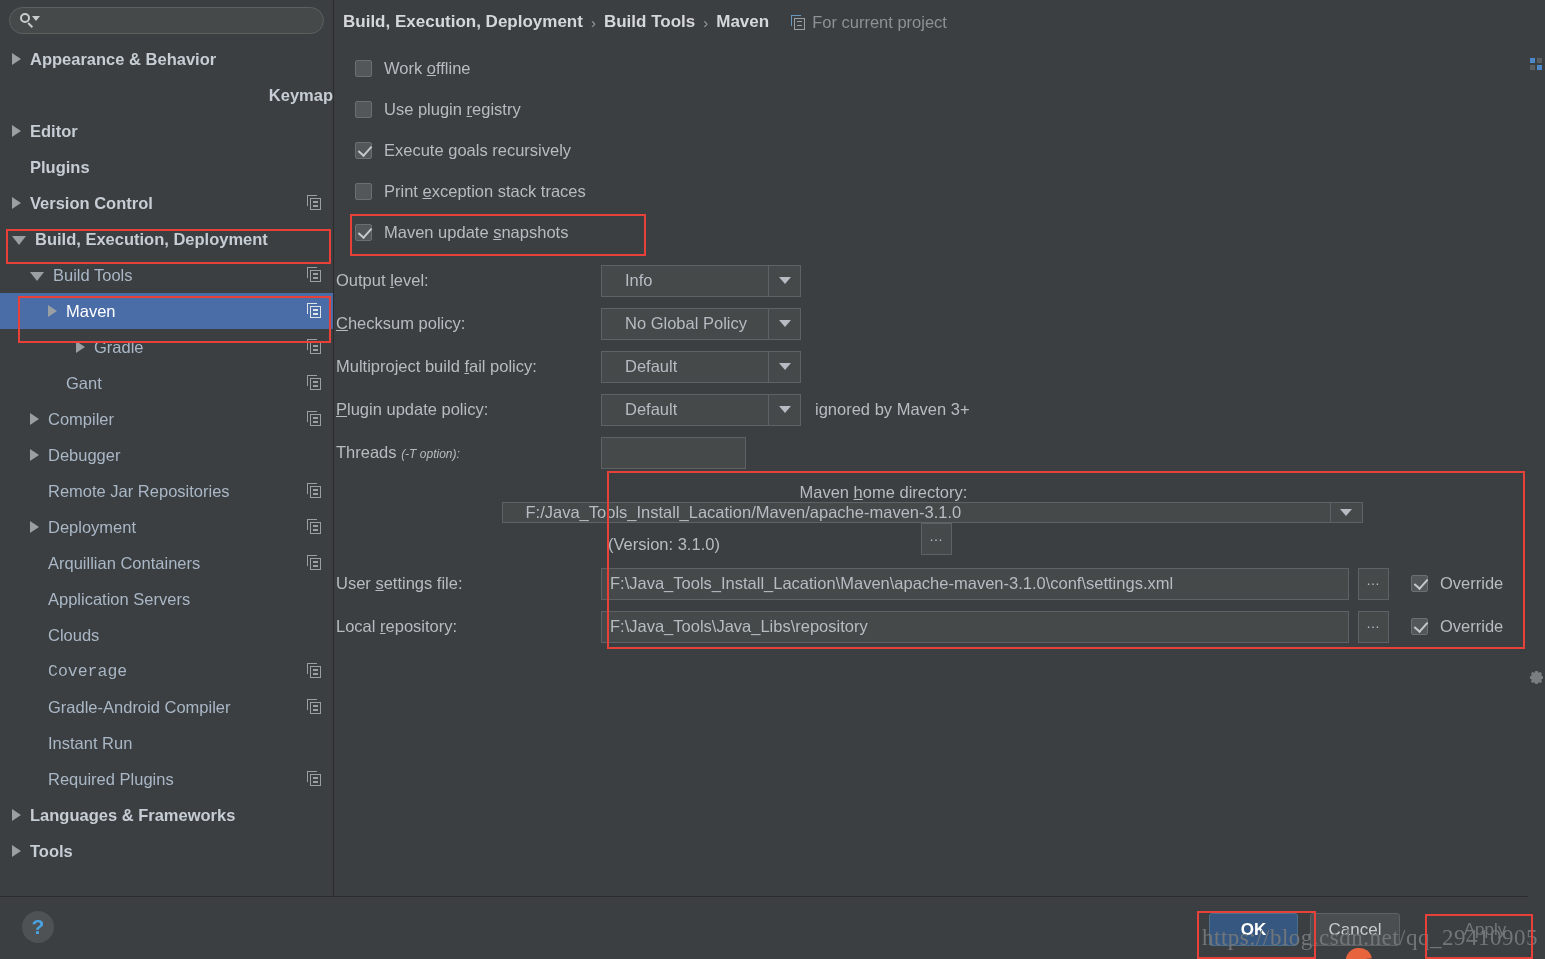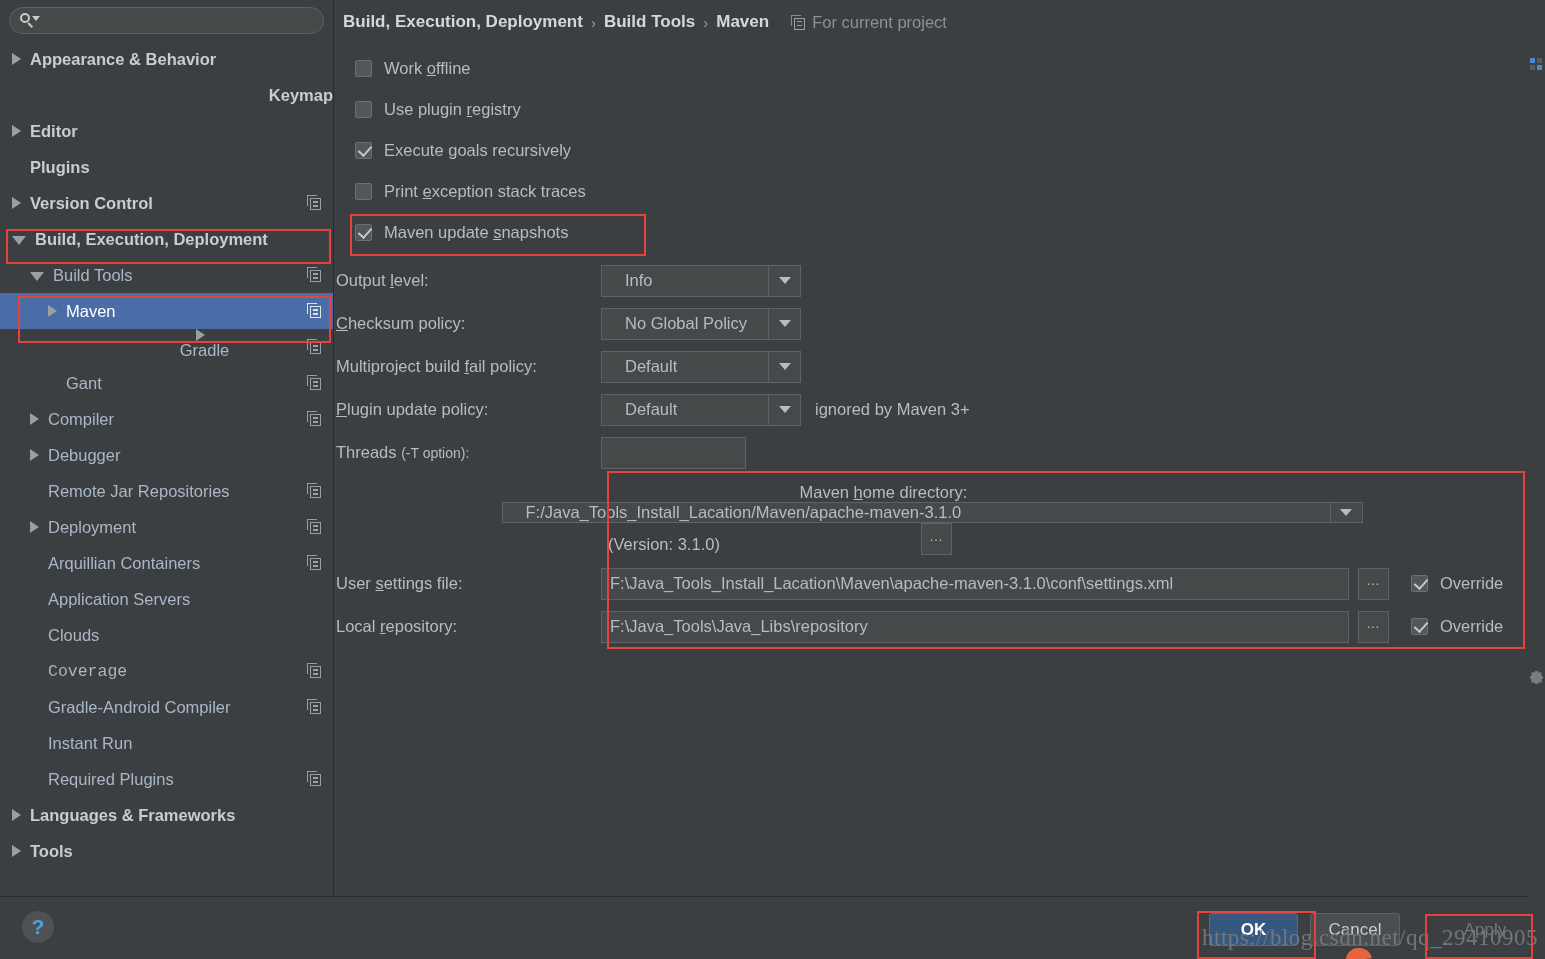--- a/index.html
+++ b/index.html
@@ -208,21 +208,21 @@
 
   
   .frow {
     display: flex; align-items: center;
     height: 43px; padding-left: 1px;
   }
   .flabel {
     width: 265px; flex: none;
     font-size: 16.5px; color: #b6bcc2;
   }
-  .flabel .it { font-size: 14px; }
+  .flabel .it { font-style: italic; font-size: 12px; }
   .combo {
     position: relative;
     width: 200px; height: 32px;
     background: #45494a; border: 1px solid #5e6264;
     display: flex; align-items: center;
   }
   .combo .val {
     padding-left: 8px; font-size: 16.5px; color: #b6bcc2;
     white-space: nowrap; overflow: hidden; margin-left: 15px;
   }
@@ -370,21 +370,21 @@
             </span>
           </div>
           <div class="tree-row selected" style="padding-left: 48px;">
             <span class="arrow"></span>
             <span class="tree-label">Maven</span>
             <span class="row-icon">
               <span class="f"></span>
               <span class="b"></span>
             </span>
           </div>
-          <div class="tree-row" style="padding-left: 76px; flex-direction: column;">
+          <div class="tree-row" style="padding-left: 76px;">
             <span class="arrow"></span>
             <span class="tree-label">Gradle</span>
             <span class="row-icon">
               <span class="f"></span>
               <span class="b"></span>
             </span>
           </div>
           <div class="tree-row" style="padding-left: 48px;">
             <span class="arrow blank"></span>
             <span class="tree-label">Gant</span>

